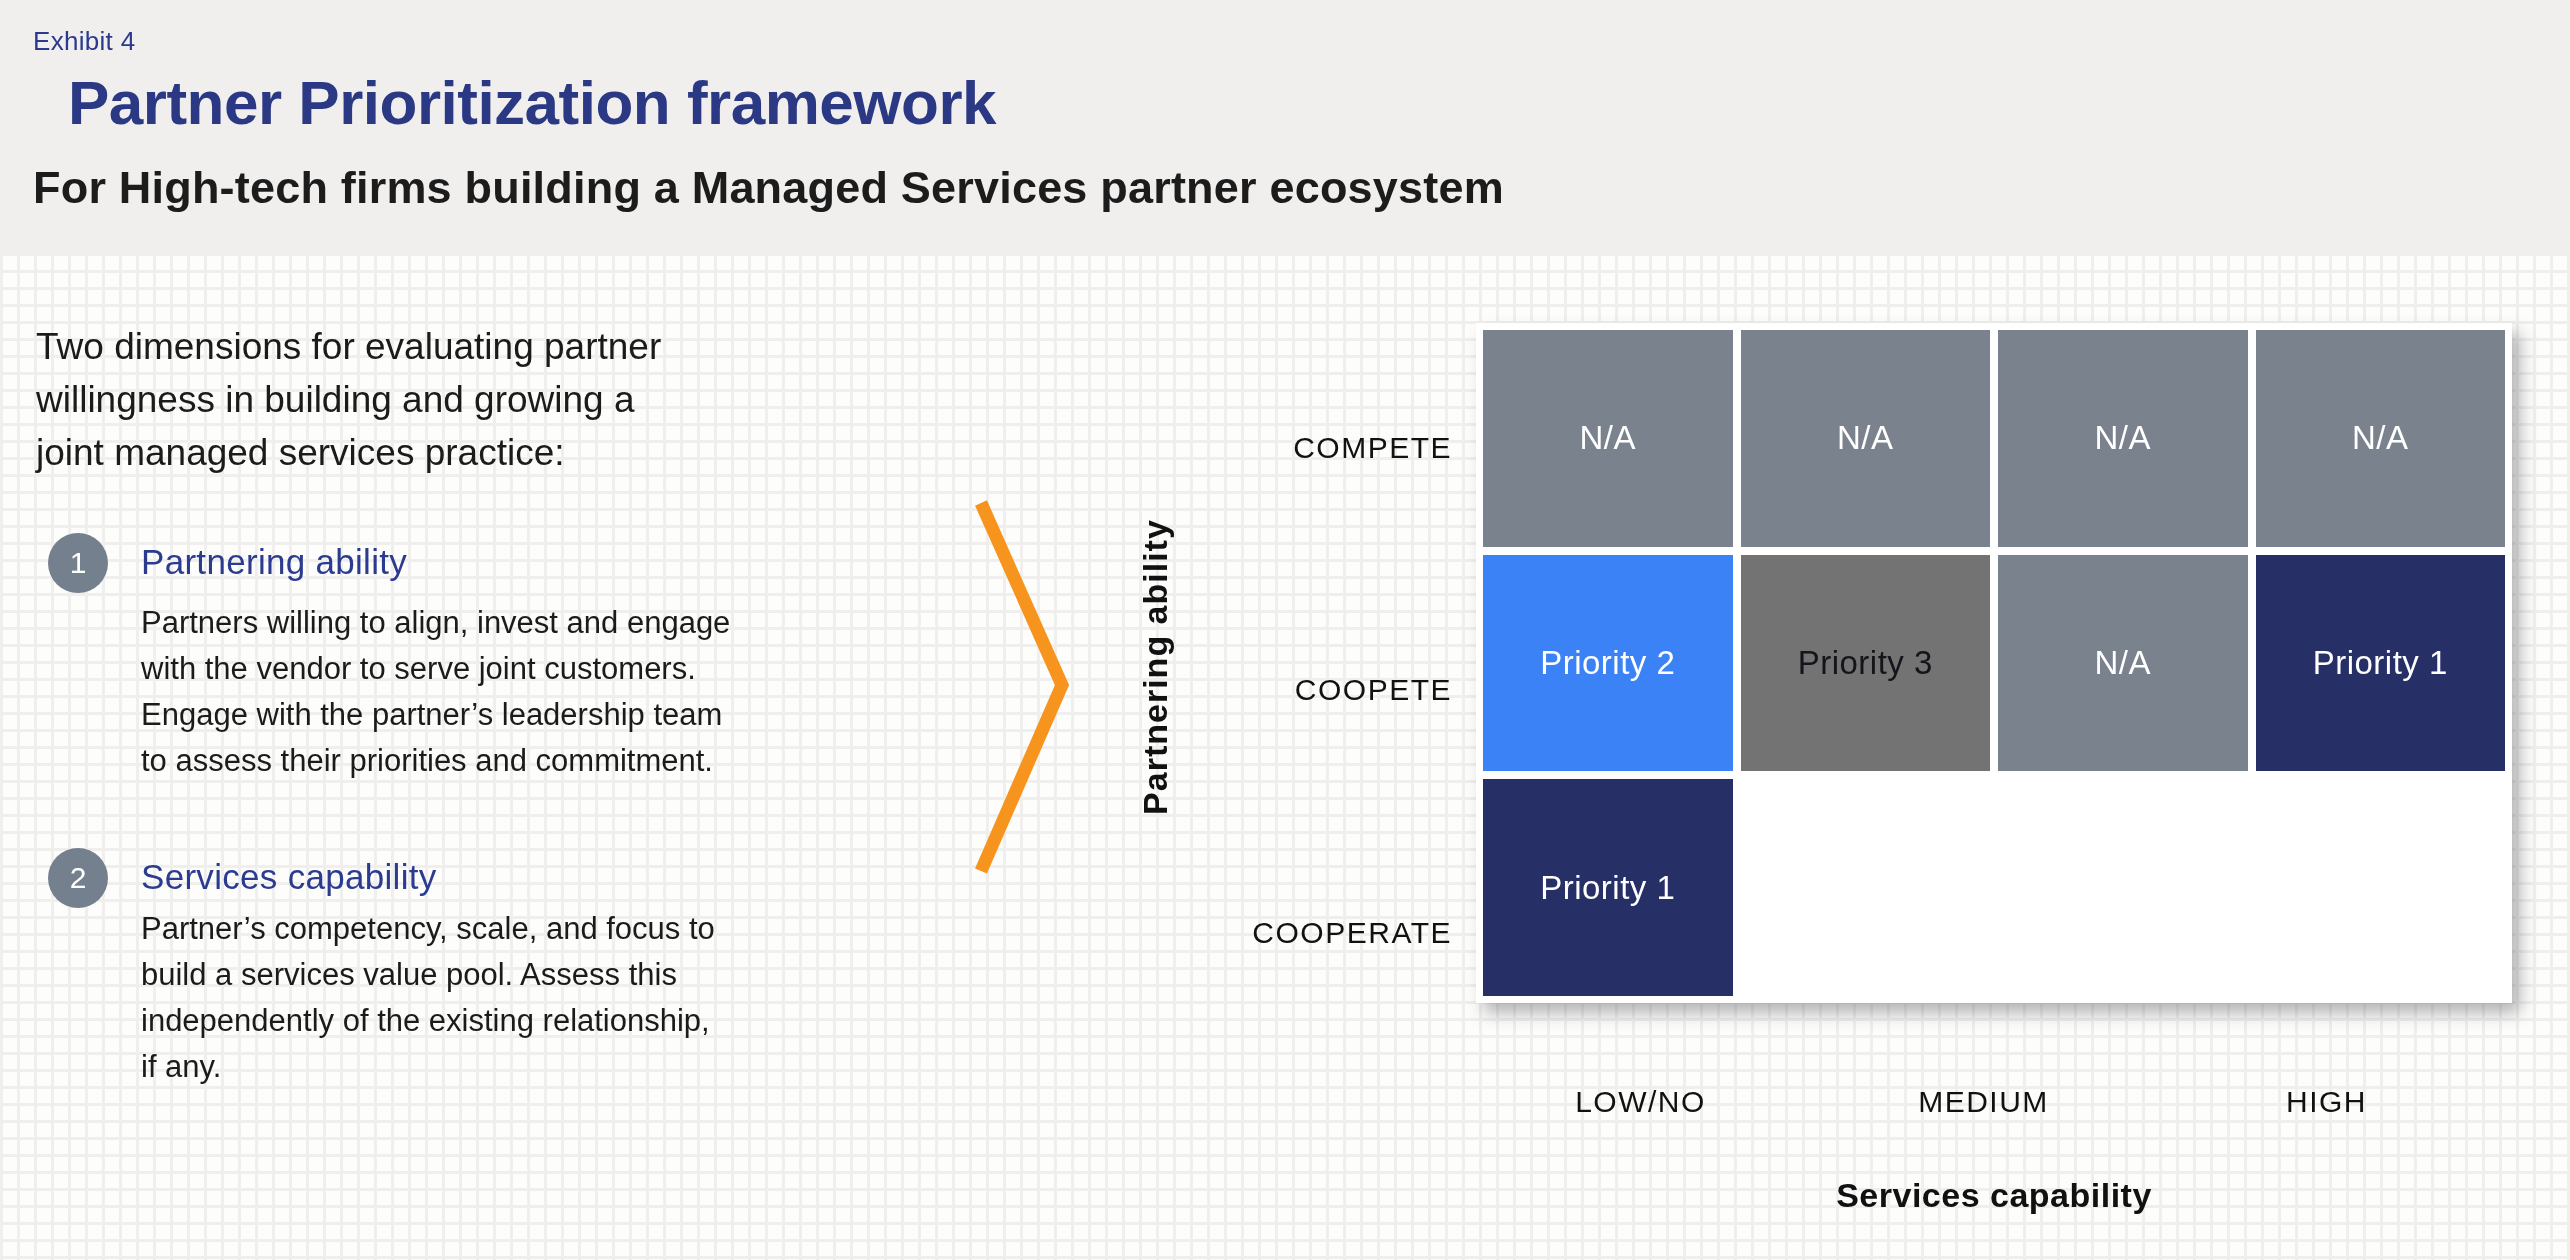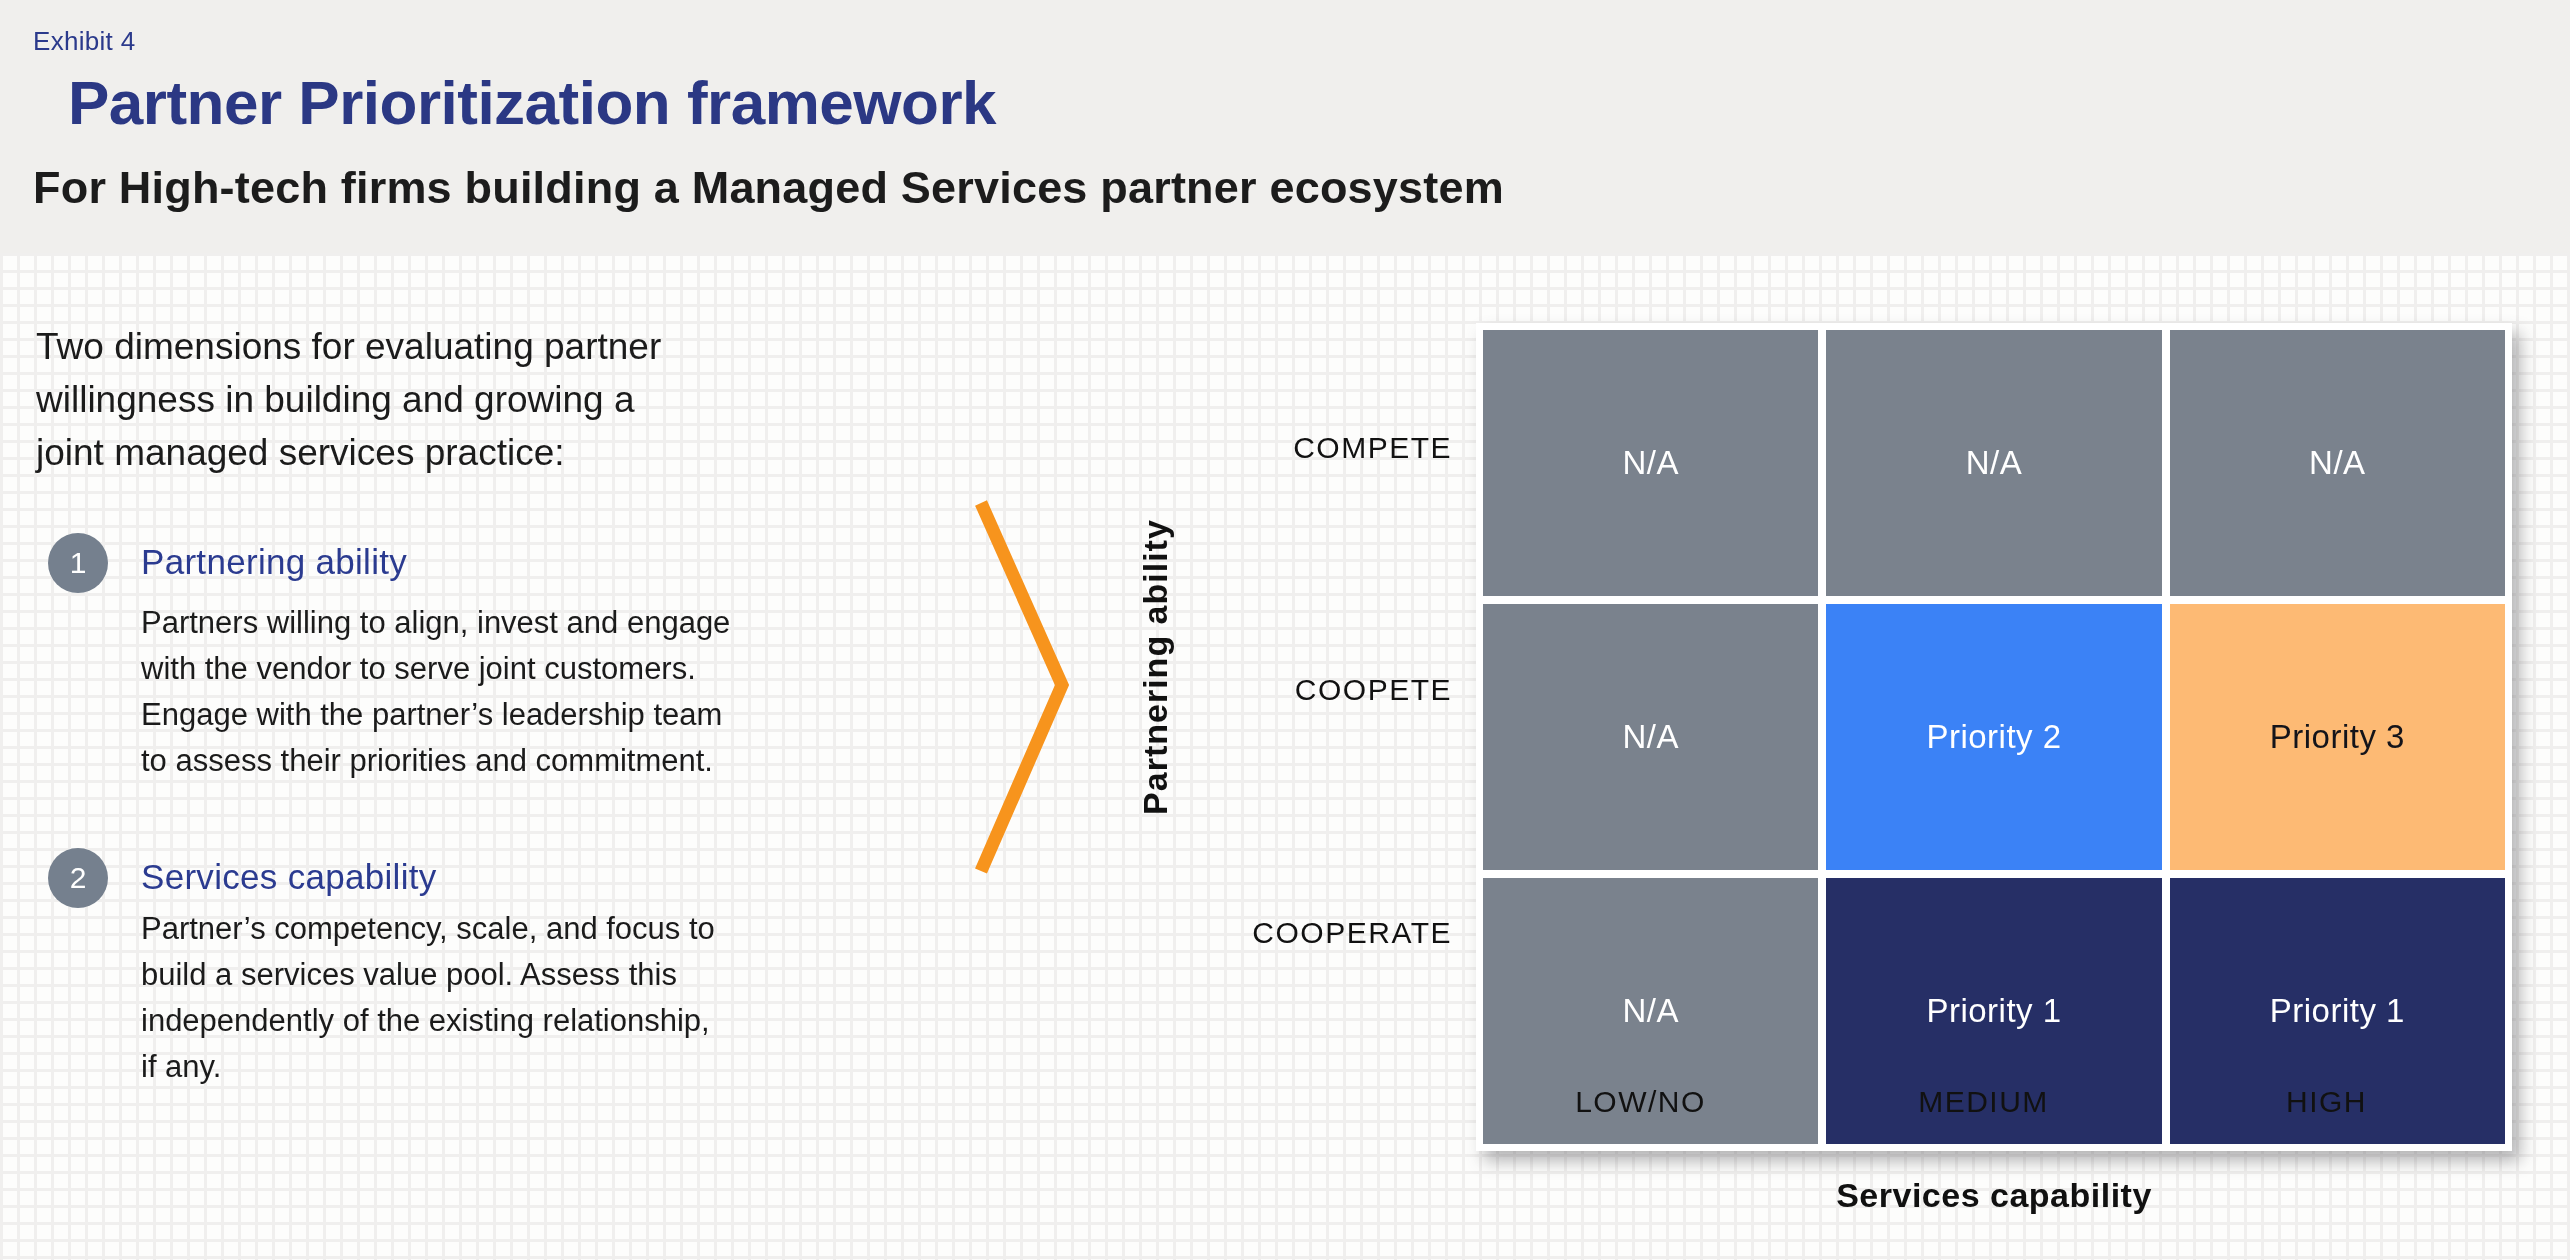--- a/index.html
+++ b/index.html
@@ -69,33 +69,33 @@
   .row-label-0{top:433px;}
   .row-label-1{top:675px;}
   .row-label-2{top:918px;}
 
   .matrix-wrapper{
     position:absolute;left:1476px;top:323px;
     background:#ffffff;padding:7px;
     box-shadow:8px 10px 16px rgba(90,90,95,.45);
   }
   .matrix-grid{
-    display:grid;width:1022px;height:814px;
-    grid-template-columns:repeat(3,1fr);
+    display:grid;width:1022px;height:666px;
+    grid-template-columns:repeat(4,1fr);
     grid-template-rows:repeat(3,1fr);
     gap:8px;background:#ffffff;
   }
   .cell{
     display:flex;align-items:center;justify-content:center;
     font-size:33px;letter-spacing:.5px;color:#ffffff;
   }
   .cell--na{background:#7a828d;}
   .cell--priority-1{background:#262f66;}
   .cell--priority-2{background:#3b82f6;}
-  .cell--priority-3{background:#fdba74;color:#14141a;}
+  .cell--priority-3{background:#737373;color:#14141a;}
 
   .column-label{
     position:absolute;top:1085px;width:315px;text-align:center;
     font-size:30px;color:#111111;letter-spacing:1.5px;
   }
   .col-label-0{left:1483px;}
   .col-label-1{left:1826px;}
   .col-label-2{left:2169px;}
   .x-axis-label{
     position:absolute;left:1694px;top:1176px;width:600px;text-align:center;

